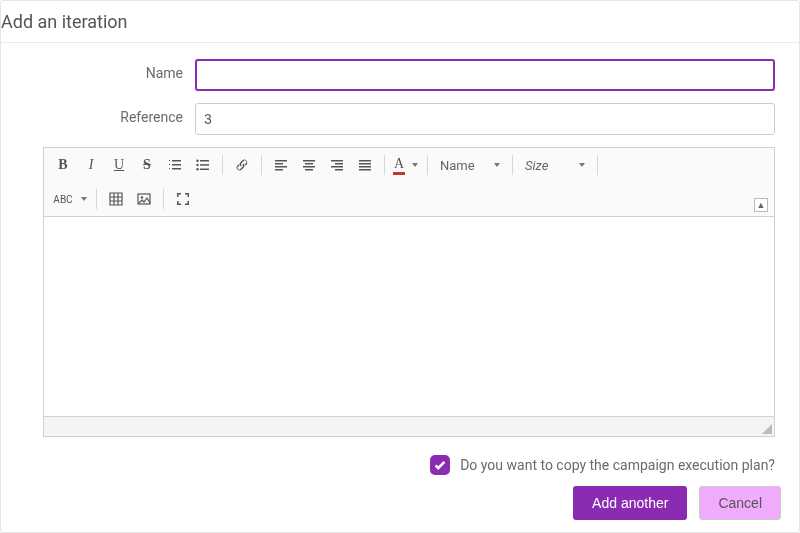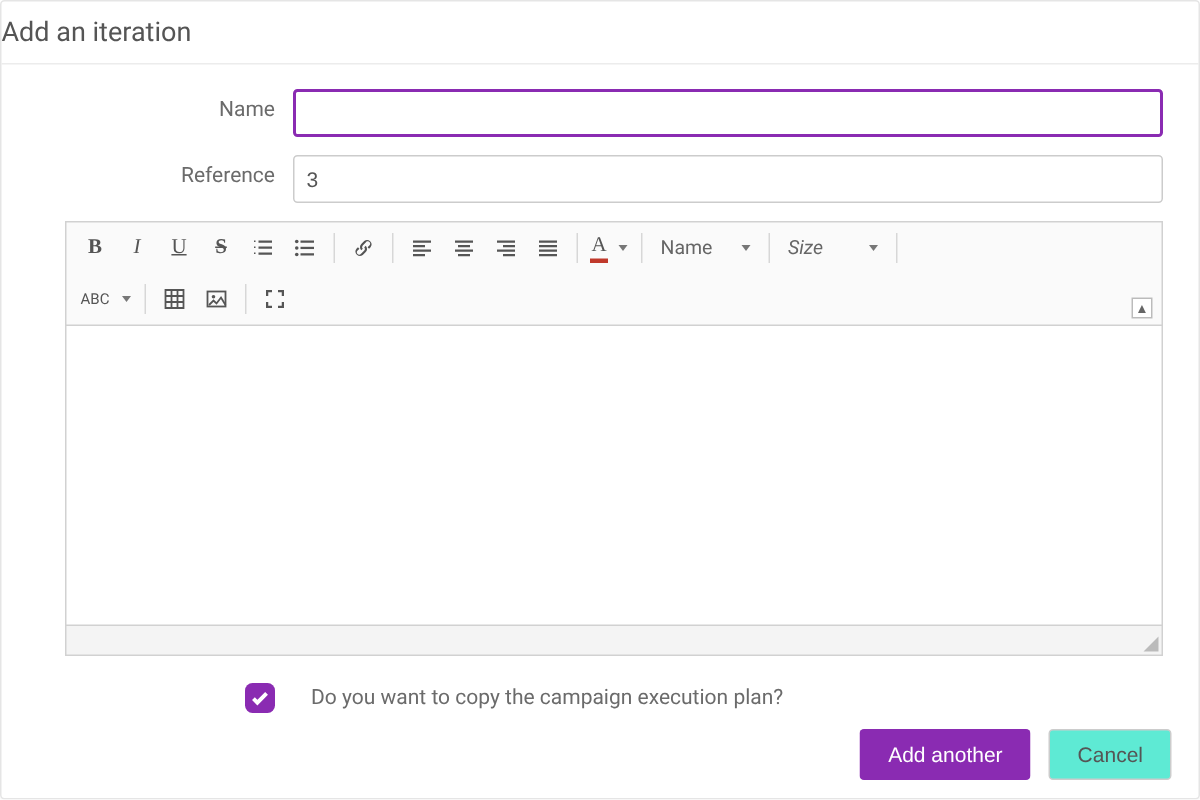--- a/index.html
+++ b/index.html
@@ -156,23 +156,24 @@
     content: "";
     position: absolute;
     right: 0; bottom: 0;
     width: 0; height: 0;
     border-left: 10px solid transparent;
     border-bottom: 10px solid #bbb;
   }
   .checkbox-row {
     display: flex;
     align-items: center;
-    gap: 24px;
+    gap: 10px;
     margin-left: 120px;
     margin-top: 6px;
+    justify-content: flex-end;
   }
   .chk {
     width: 20px; height: 20px;
     border-radius: 5px;
     background: #8a2bb2;
     display: inline-flex;
     align-items: center;
     justify-content: center;
     cursor: pointer;
   }
@@ -192,21 +193,21 @@
     cursor: pointer;
     border: 1px solid transparent;
     display: inline-flex;
     align-items: center;
   }
   .btn-primary {
     background: #8a2bb2;
     color: #fff;
   }
   .btn-default {
-    background: #5eead4;
+    background: #f0abfc;
     border-color: #ccc;
     color: #555;
   }
   .color-swatch {
     display: inline-flex;
     align-items: center;
     gap: 2px;
   }
   .color-a {
     position: relative;

